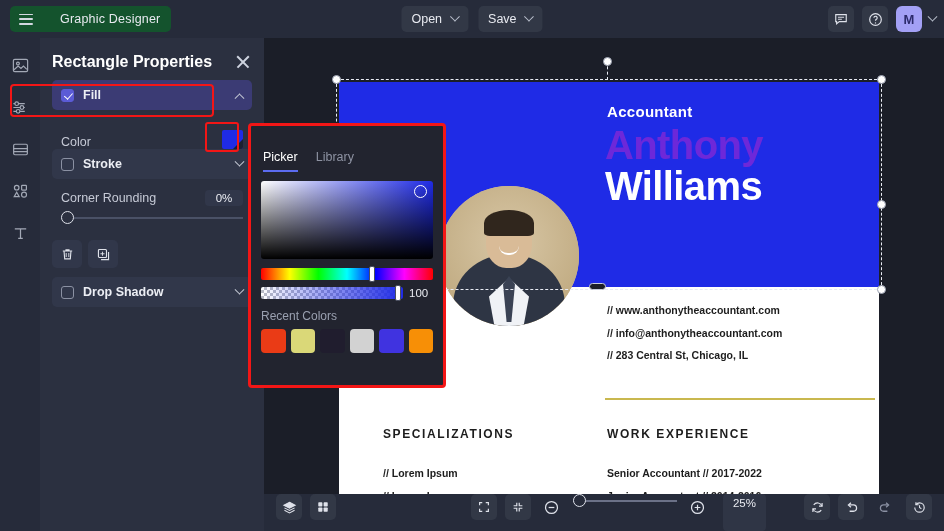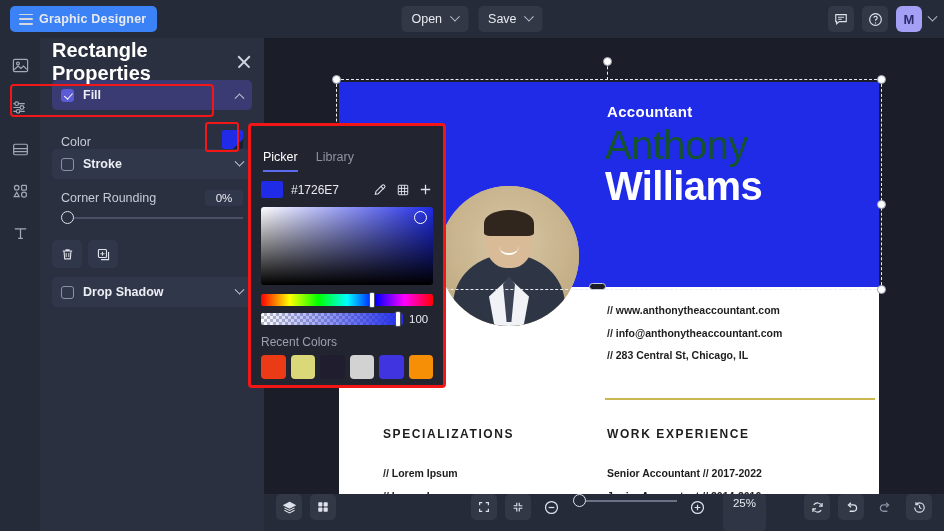--- a/index.html
+++ b/index.html
@@ -11,25 +11,24 @@
     -webkit-font-smoothing: antialiased;
   }
   #app { position: relative; width: 944px; height: 531px; background: #262b3a; }
 
   
   .topbar {
     position: absolute; left: 0; top: 0; width: 944px; height: 38px;
     background: #262b3a; display: flex; align-items: center;
   }
   .title-chip {
-    display: flex; align-items: center; gap: 6px;
-    background: #3b82f6; border-radius: 5px;
+    display: flex; align-items: center; gap: 27px;
+    background: #14532d; border-radius: 5px;
     height: 26px; padding: 0 11px 0 9px; margin-left: 10px;
     cursor: pointer;
-    font-weight: bold;
   }
   .hamburger { width: 14px; height: 11px; display: flex; flex-direction: column; justify-content: space-between; }
   .hamburger i { display: block; height: 1.5px; background: #d3d7e0; border-radius: 1px; }
   .title-text { color: #e8eaf0; font-size: 12.5px; letter-spacing: .2px; white-space: nowrap; }
 
   .center-btns {
     position: absolute; left: 50%; transform: translateX(-50%);
     display: flex; gap: 10px; align-items: center;
   }
   .tb-btn {
@@ -66,21 +65,21 @@
 
   
   .panel {
     position: absolute; left: 40px; top: 38px; width: 224px; height: 493px;
     background: #2b3040; padding: 0 12px;
   }
   .panel-head {
     display: flex; align-items: center; justify-content: space-between;
     height: 42px; padding-top: 6px;
   }
-  .panel-title { color: #fff; font-size: 20px; font-weight: bold; }
+  .panel-title { color: #fff; font-size: 16px; font-weight: bold; }
   .close-x { width: 18px; height: 18px; cursor: pointer; position: relative; }
   .close-x:before, .close-x:after {
     content:""; position:absolute; left:1px; top:8px; width:16px; height:1.6px; background:#cfd4e0;
   }
   .close-x:before { transform: rotate(45deg); }
   .close-x:after  { transform: rotate(-45deg); }
 
   .row {
     display: flex; align-items: center; height: 30px;
     border-radius: 5px; padding: 0 9px; margin-bottom: 5px;
@@ -228,21 +227,21 @@
   .ph-hair {
     position:absolute; left:45px; top:24px; width:50px; height:26px;
     border-radius: 50% 50% 12% 12%; background:#30261d;
   }
   .ph-smile {
     position:absolute; left:60px; top:60px; width:20px; height:9px;
     border-bottom: 2.5px solid #fff; border-radius: 0 0 12px 12px;
   }
 
   .role { position:absolute; left:268px; top:21px; color:#fff; font-size:15px; font-weight:bold; letter-spacing:.3px;}
-  .name1 { position:absolute; left:266px; top:43px; color:#14532d; font-size:40px; font-weight:normal; letter-spacing:-.6px; line-height:1;}
+  .name1 { position:absolute; left:266px; top:43px; color:#6d28d9; font-size:40px; font-weight:bold; letter-spacing:-.6px; line-height:1;}
   .name2 { position:absolute; left:266px; top:84px; color:#fff; font-size:40px; font-weight:bold; letter-spacing:-.6px; line-height:1;}
 
   .contact { position:absolute; left:268px; top:222px; display:flex; flex-direction:column; gap:10.5px; }
   .contact div { color:#1d1d1d; font-size:10.5px; font-weight:bold; white-space:nowrap; }
   .gold-line { position:absolute; left:266px; top:316px; width:270px; height:2px; background:#c9b84f; }
 
   .sec-left { position:absolute; left:44px; top:345px; }
   .sec-right { position:absolute; left:268px; top:345px; }
   .sec-title { color:#1d1d1d; font-size:12px; font-weight:bold; letter-spacing:1.6px; }
   .sec-list { margin-top: 26px; display:flex; flex-direction:column; gap:11px; }
@@ -481,43 +480,20 @@
     <div class="handle" style="left:613px; top:247px;"></div>
     <div class="mid-pill"></div>
   </div>
 
   <div class="picker">
     <div class="pk-tabs">
       <div class="pk-tab active">Picker</div>
       <div class="pk-tab">Library</div>
     </div>
 
-    <div class="pk-hex-row">
-      <span class="pk-hex-sw"></span>
-      <span class="pk-hex">#1726E7</span>
-      <span class="pk-tools">
-        <span class="pk-tool">
-          <svg width="14" height="14" viewBox="0 0 16 16" fill="none" stroke="#dfe2ea" stroke-width="1.2">
-            <path d="M10.4 2.6a1.9 1.9 0 012.7 2.7l-1.3 1.3-2.7-2.7z"></path>
-            <path d="M9.1 3.9L3.4 9.6 2.6 13l3.4-.8 5.7-5.7"></path>
-          </svg>
-        </span>
-        <span class="pk-tool">
-          <svg width="14" height="14" viewBox="0 0 16 16" fill="none" stroke="#dfe2ea" stroke-width="1.1">
-            <rect x="2.6" y="2.6" width="10.8" height="10.8" rx=".7"></rect>
-            <path d="M6.2 2.6v10.8M9.8 2.6v10.8M2.6 6.2h10.8M2.6 9.8h10.8"></path>
-          </svg>
-        </span>
-        <span class="pk-tool">
-          <svg width="15" height="15" viewBox="0 0 16 16" fill="none" stroke="#dfe2ea" stroke-width="1.35">
-            <path d="M8 3v10M3 8h10"></path>
-          </svg>
-        </span>
-      </span>
-    </div>
 
     <div class="sv-area">
       <span class="sv-cursor"></span>
     </div>
 
     <div class="hue-bar">
       <span class="bar-knob" style="left:63%"></span>
     </div>
 
     <div class="alpha-row">

